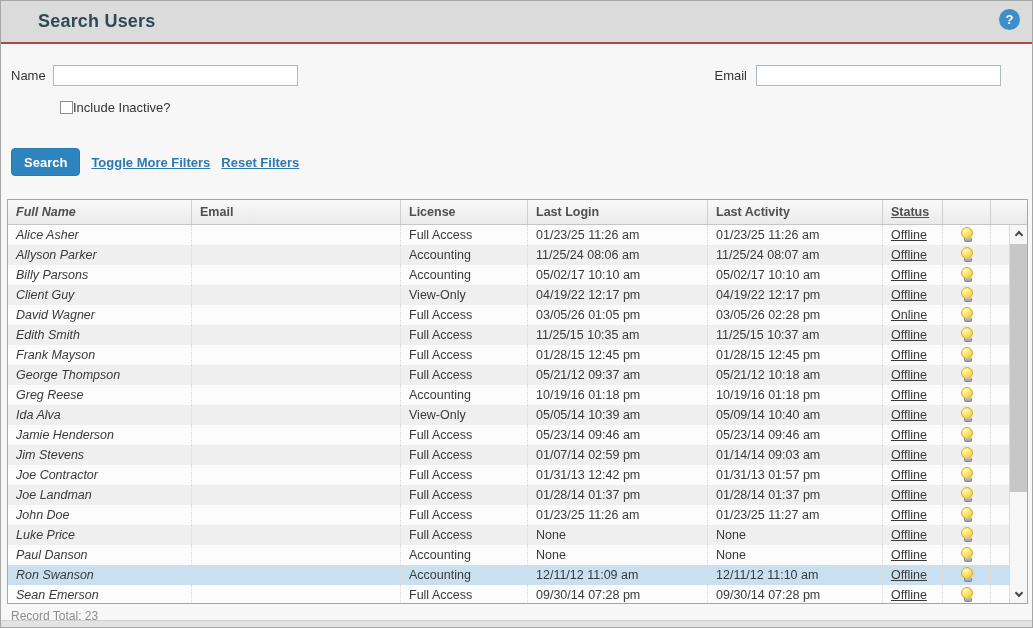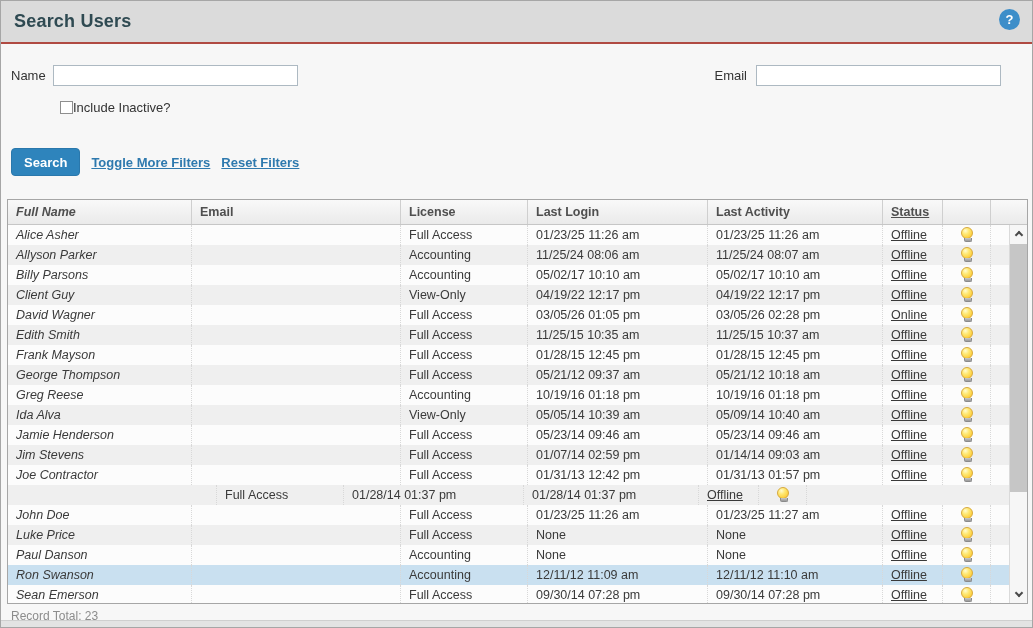--- a/index.html
+++ b/index.html
@@ -8,20 +8,21 @@
 
   .page {
     position:relative; width:1033px; height:628px;
     border:1px solid #A6A6A6; background:#F7F7F7; overflow:hidden;
   }
 
   
   .titlebar {
     position:relative; height:43px; background:#DBDBDB;
     border-bottom:2px solid #B04A42;
+    padding-left:24px;
   }
   .titlebar h1 {
     font-size:18px; font-weight:bold; color:#2F4A52;
     line-height:41px; padding-left:13px; letter-spacing:.2px;
   }
   .help-btn {
     position:absolute; right:12px; top:8px; width:21px; height:21px;
     border-radius:50%; background:#3D8EC9; color:#FFFFFF;
     font-size:13px; font-weight:bold; text-align:center; line-height:21px;
     cursor:pointer;
@@ -309,20 +310,21 @@
           <div class="cell c2">Full Access</div>
           <div class="cell c3">01/31/13 12:42 pm</div>
           <div class="cell c4">01/31/13 01:57 pm</div>
           <div class="cell c5">Offline</div>
           <div class="cell c6">
             <div class="bulb"></div>
           </div>
           <div class="cell c7"></div>
         </div>
         <div class="grid-row even">
+          <div class="cell c0">Joe Landman</div>
           <div class="cell c1"></div>
           <div class="cell c2">Full Access</div>
           <div class="cell c3">01/28/14 01:37 pm</div>
           <div class="cell c4">01/28/14 01:37 pm</div>
           <div class="cell c5">Offline</div>
           <div class="cell c6">
             <div class="bulb"></div>
           </div>
           <div class="cell c7"></div>
         </div>

